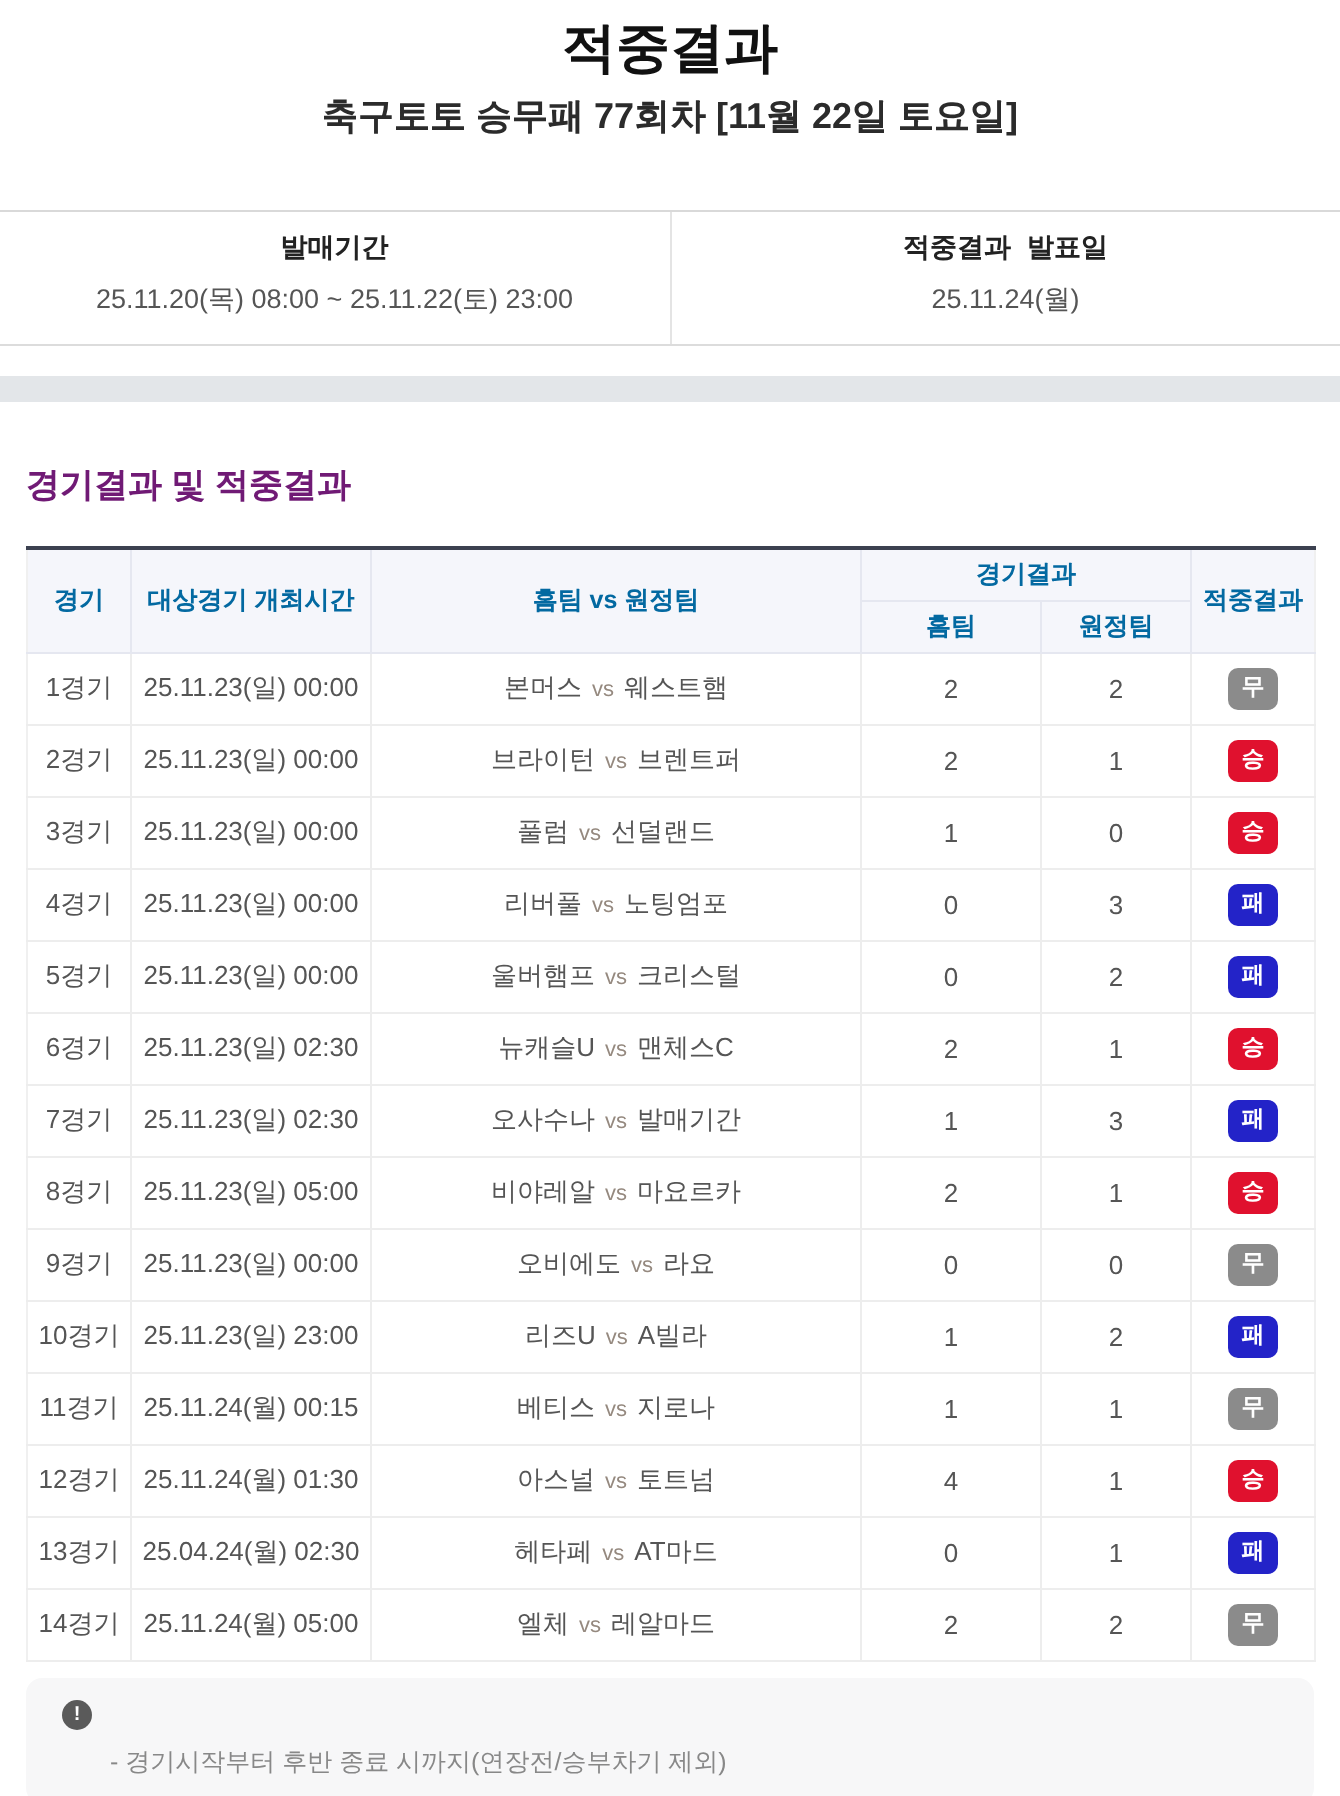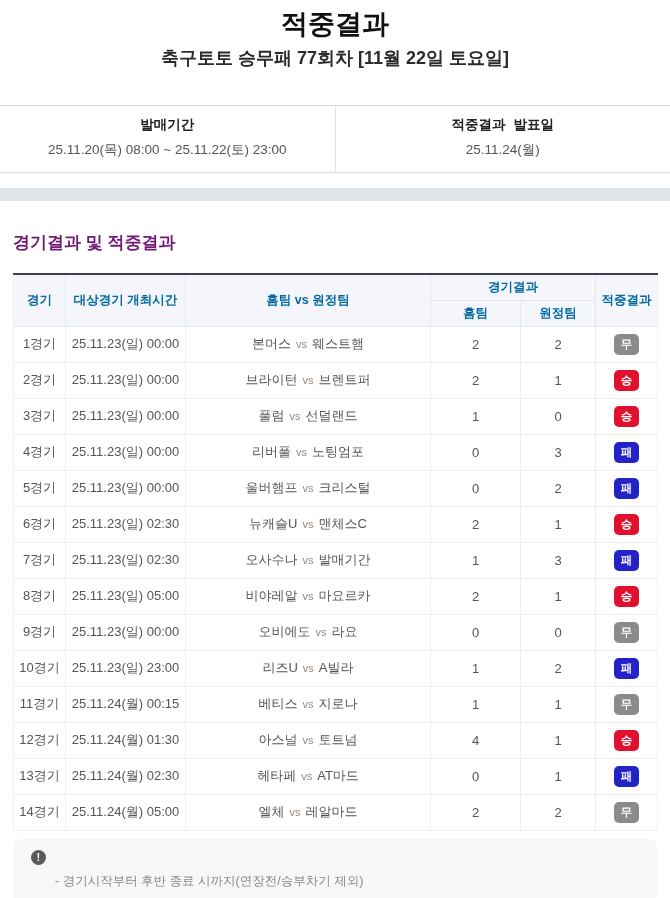--- a/index.html
+++ b/index.html
@@ -256,21 +256,21 @@
     <td>12경기</td>
     <td>25.11.24(월) 01:30</td>
     <td class="team-cell"><span>아스널</span><span class="vs-label">vs</span><span>토트넘</span></td>
     <td class="score-cell">4</td>
     <td class="score-cell">1</td>
     <td><span class="badge" style="background: rgb(224, 17, 46);">승</span></td>
   </tr>
 
   <tr>
     <td>13경기</td>
-    <td>25.11.24(월) 02:30</td>
+    <td>25.04.24(월) 02:30</td>
     <td class="team-cell"><span>헤타페</span><span class="vs-label">vs</span><span>AT마드</span></td>
     <td class="score-cell">0</td>
     <td class="score-cell">1</td>
     <td><span class="badge" style="background: rgb(35, 35, 200);">패</span></td>
   </tr>
 
   <tr>
     <td>14경기</td>
     <td>25.11.24(월) 05:00</td>
     <td class="team-cell"><span>엘체</span><span class="vs-label">vs</span><span>레알마드</span></td>

